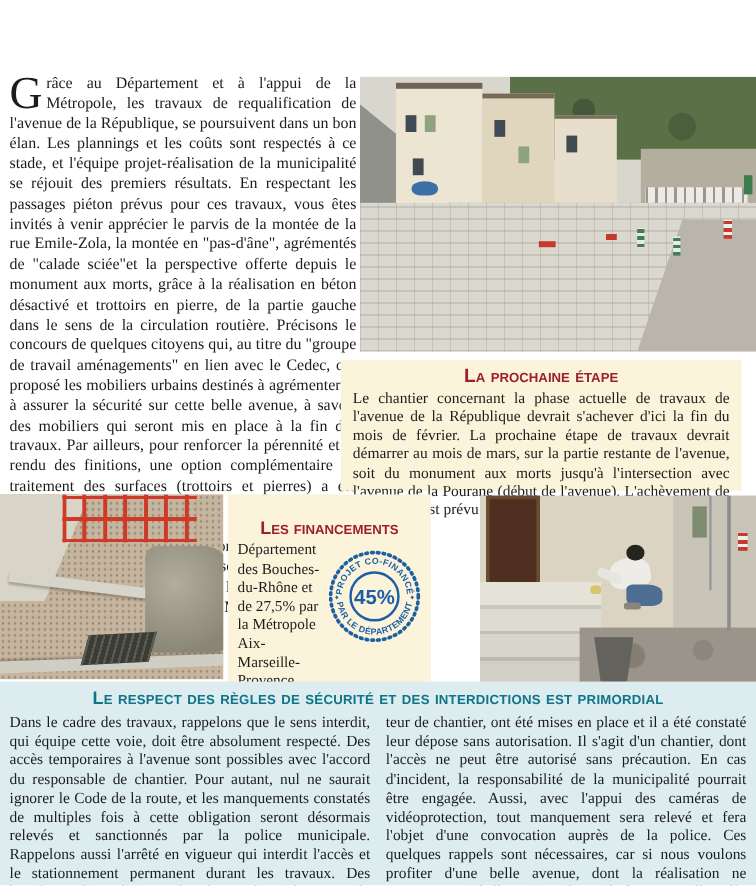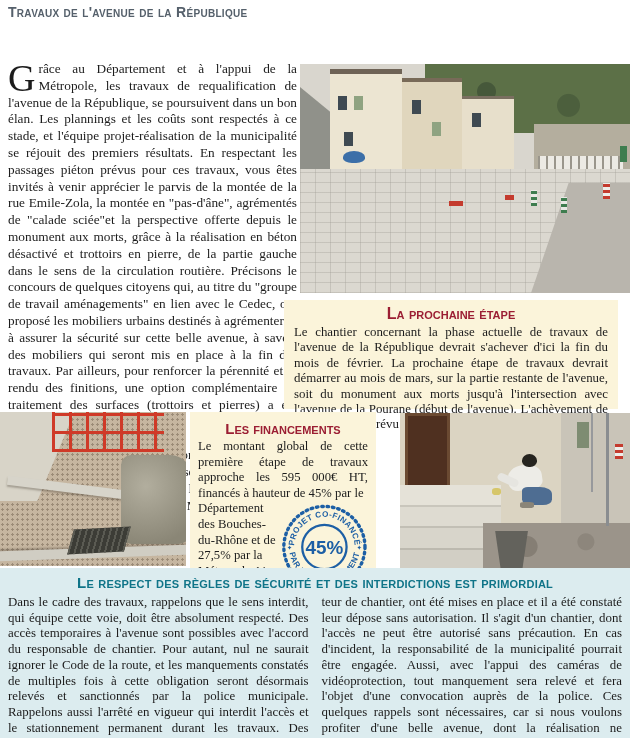--- a/index.html
+++ b/index.html
@@ -94,40 +94,39 @@
     background:repeating-linear-gradient(0deg,#c43b2e 0 3px,#eeeeea 3px 6px);}
 
   
   .creambox{position:absolute;background:#fbf4da;}
   .box-head{font-family:"Liberation Sans",sans-serif;font-weight:bold;font-variant:small-caps;
             color:#9b1e33;text-align:center;}
   .nextstep{left:284px;top:300px;width:334px;height:109px;padding:5px 10px 16px 10px;box-sizing:border-box;}
   .nextstep .box-head{font-size:16px;margin:0 0 2px 0;}
   .nextstep .box-text{font-size:12.9px;line-height:15.4px;text-align:justify;}
 
-  .financing{left:190px;top:412px;width:186px;height:163px;padding:8px 8px 0 8px;box-sizing:border-box;}
+  .financing{left:190px;top:412px;width:169px;height:163px;padding:20px 8px 0 8px;box-sizing:border-box;}
   .financing .box-head{font-size:15px;margin:0 0 2px 0;}
   .fin-text{font-size:12.7px;line-height:15.6px;text-align:justify;}
   .fin-row{display:flex;}
   .fin-side{width:92px;font-size:12.7px;line-height:15.6px;}
   .badge{width:96px;height:96px;margin-top:-2px;}
 
   
   .safety{position:absolute;left:0;top:568px;width:630px;height:170px;background:#dcecef;}
   .safety-head{margin:6px 8px 4px 8px;text-align:center;font-family:"Liberation Sans",sans-serif;
     font-weight:bold;font-variant:small-caps;font-size:15px;color:#0f7488;letter-spacing:.2px;}
   .safety-cols{display:flex;gap:13px;padding:0 8px;}
   .safety-col{flex:1;font-size:12.9px;line-height:15.7px;text-align:justify;}
 </style>
 </head>
 <body>
 
 <div class="page">
 
-  <div class="kicker">Travaux de l'avenue de la République</div>
 
   <div class="intro">
     <p><span class="dropcap">G</span><span>râce au Département et à l'appui de la Métropole, les travaux de requalification de l'avenue de la République, se poursuivent dans un bon élan. Les plannings et les coûts sont respectés à ce stade, et l'équipe projet-réalisation de la municipalité se réjouit des premiers résultats. En respectant les passages piéton prévus pour ces travaux, vous êtes invités à venir apprécier le parvis de la montée de la rue Emile-Zola, la montée en "pas-d'âne", agrémentés de "calade sciée"et la perspective offerte depuis le monument aux morts, grâce à la réalisation en béton désactivé et trottoirs en pierre, de la partie gauche dans le sens de la circulation routière. Précisons le concours de quelques citoyens qui, au titre du "groupe de travail aménagements" en lien avec le Cedec, ont proposé les mobiliers urbains destinés à agrémenter et à assurer la sécurité sur cette belle avenue, à savoir des mobiliers qui seront mis en place à la fin des travaux. Par ailleurs, pour renforcer la pérennité et le rendu des finitions, une option complémentaire de traitement des surfaces (trottoirs et pierres) a été choisie afin de protéger les surfaces exposées notamment aux traces de pneus.</span></p>
     <p>Installer un cadre de vie harmonieux, des parkings complémentaires proches et sécurisés, sont des postures dans lesquelles s'inscrit l'équipe municipale, car ce sont des valeurs que les Meyrarguais portent pour leur village.</p>
   </div>
 
   <div class="photo photo1">
     <div class="ph-el p1-trees"></div>
     <div class="ph-el p1-wall"></div>
     <div class="ph-el p1-b1">
@@ -165,21 +164,20 @@
     <div class="ph-el p2-wall"></div>
     <div class="ph-el p2-barrier"></div>
     <div class="ph-el p2-curb1"></div>
     <div class="ph-el p2-curb2"></div>
     <div class="ph-el p2-stone"></div>
     <div class="ph-el p2-grate"></div>
   </div>
 
   <div class="creambox financing">
     <div class="box-head">Les financements</div>
-    <div class="fin-text">Le montant global de cette première étape de travaux approche les 595 000€ HT, financés à hauteur de 45% par le</div>
     <div class="fin-row">
       <div class="fin-side">Département des Bouches-du-Rhône et de 27,5% par la Métropole Aix-Marseille-Provence.</div>
       <svg class="badge" viewBox="0 0 92 92">
         <circle cx="46" cy="46" r="43" fill="none" stroke="#1d5fa5" stroke-width="3.6" stroke-dasharray="1.6 4.1" stroke-linecap="round"></circle>
         <circle cx="46" cy="46" r="23.5" fill="none" stroke="#1d5fa5" stroke-width="2.4"></circle>
         <path id="arcTop" d="M14,46 A32,32 0 0 1 78,46" fill="none"></path>
         <path id="arcBot" d="M8.5,46 A37.5,37.5 0 0 0 83.5,46" fill="none"></path>
         <text font-family="Liberation Sans, sans-serif" font-size="8.6" font-weight="bold" fill="#1d5fa5" letter-spacing="0.4">
           <textPath href="#arcTop" startOffset="50%" text-anchor="middle">PROJET CO-FINANCÉ</textPath>
         </text>

